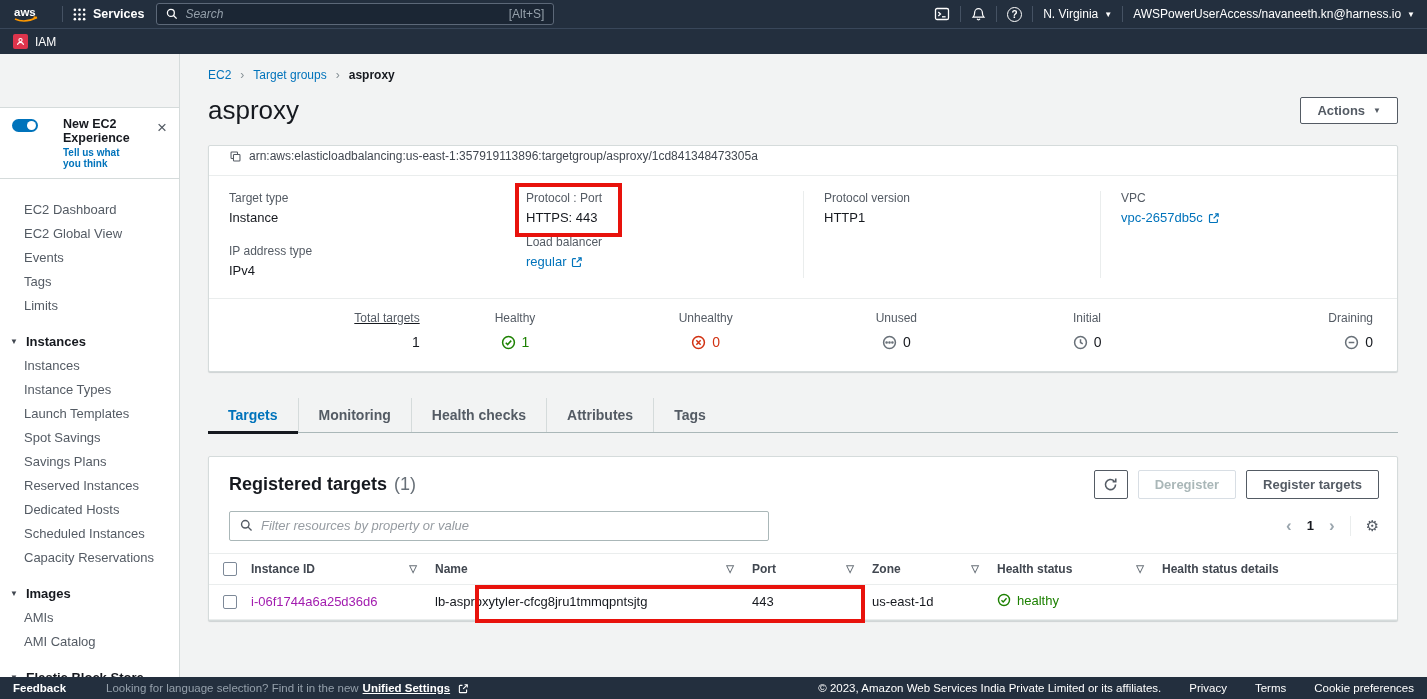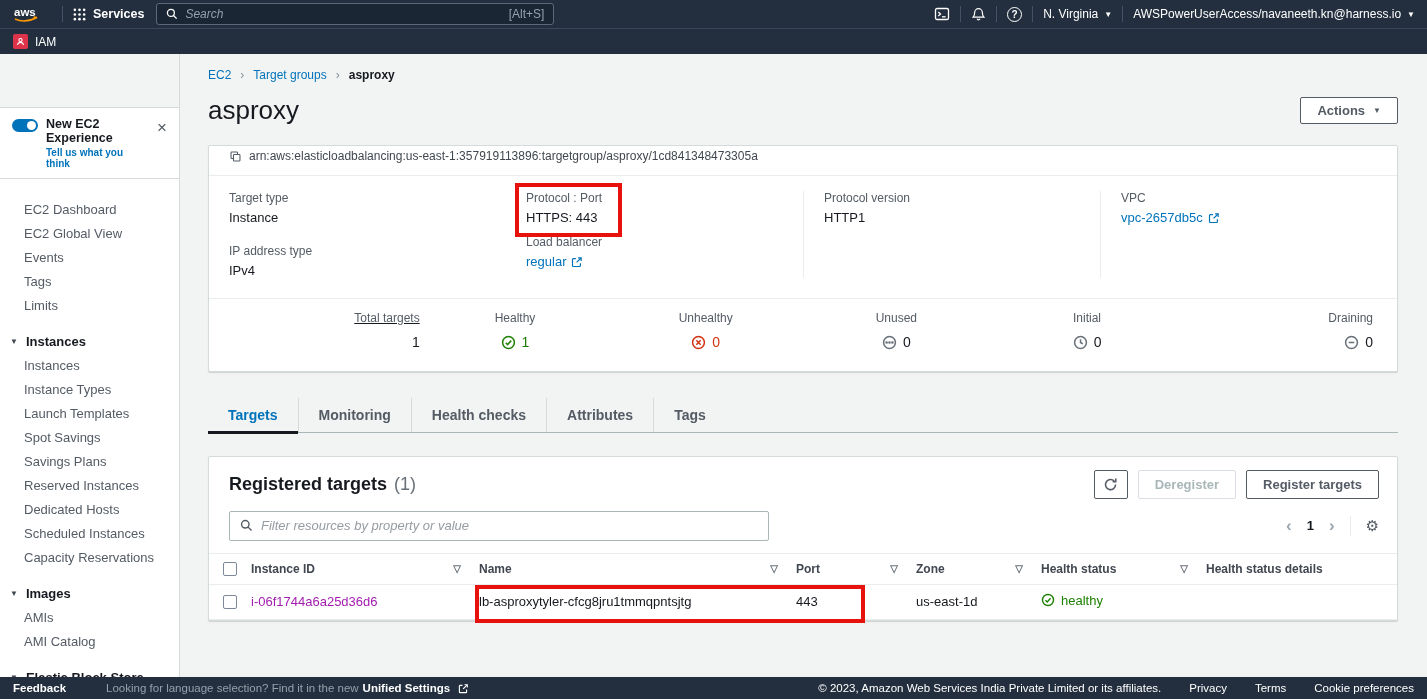--- a/index.html
+++ b/index.html
@@ -24,21 +24,21 @@
   
   .favbar { height:26px; background:#232f3e; border-top:1px solid #39475a; display:flex; align-items:center; padding:0 13px; gap:7px; color:#fff; font-size:12px; flex-shrink:0; }
   .iam-ic { width:15px; height:15px; background:#dd344c; border-radius:2px; display:flex; align-items:center; justify-content:center; }
 
   
   .shell { display:flex; flex:1; overflow:hidden; }
 
   
   .sidebar { width:180px; flex-shrink:0; background:#fff; border-right:1px solid #d5dbdb; display:flex; flex-direction:column; overflow:hidden; }
   .sb-gray { height:53px; background:#f2f3f3; flex-shrink:0; }
-  .sb-toggle { border-top:1px solid #d5dbdb; border-bottom:1px solid #d5dbdb; padding:9px 10px 9px 12px; display:flex; align-items:flex-start; gap:8px; flex-shrink:0; }
+  .sb-toggle { border-top:1px solid #d5dbdb; border-bottom:1px solid #d5dbdb; padding:9px 10px 9px 12px; display:flex; align-items:flex-start; gap:25px; flex-shrink:0; }
   .toggle-pill { width:26px; height:13px; background:#0073bb; border-radius:8px; position:relative; margin-top:2px; flex-shrink:0; cursor:pointer; }
   .toggle-pill::after { content:""; position:absolute; right:2px; top:2px; width:9px; height:9px; background:#fff; border-radius:50%; }
   .sb-toggle-txt { flex:1; }
   .sb-toggle-title { font-size:12.5px; font-weight:bold; color:#16191f; }
   .sb-toggle-sub { font-size:10px; color:#0073bb; font-weight:bold; margin-top:2px; cursor:pointer; }
   .sb-close { color:#545b64; font-size:17px; line-height:1; cursor:pointer; padding:2px 2px; }
   .sb-nav { padding:18px 0 10px; overflow:hidden; }
   .sb-link { display:block; padding:4.5px 24px; font-size:13px; color:#545b64; text-decoration:none; cursor:pointer; }
   .sb-section { margin-top:12px; }
   .sb-head { display:flex; align-items:center; gap:8px; padding:4.5px 10px; font-size:13px; font-weight:bold; color:#16191f; cursor:pointer; }
@@ -102,33 +102,33 @@
   .pg-num { font-size:13px; font-weight:bold; color:#16191f; }
   .pg-div { width:1px; height:20px; background:#eaeded; }
   .gear { font-size:15px; color:#545b64; cursor:pointer; }
 
   
   .tbl { border-top:1px solid #eaeded; }
   .trh, .trd { display:flex; align-items:center; }
   .trh { border-bottom:1px solid #eaeded; height:31px; }
   .trd { position:relative; height:35px; border-bottom:1px solid #eaeded; font-size:13px; }
   .c-check { width:42px; display:flex; justify-content:center; }
-  .c-id { width:228px; } .c-name { width:317px; } .c-port { width:120px; } .c-zone { width:125px; } .c-health { width:165px; } .c-det { flex:1; }
+  .c-id { width:184px; } .c-name { width:317px; } .c-port { width:120px; } .c-zone { width:125px; } .c-health { width:165px; } .c-det { flex:1; }
   .thc { display:flex; align-items:center; justify-content:space-between; padding-right:18px; font-size:12px; font-weight:bold; color:#414750; }
   .flt { font-size:10px; color:#687078; cursor:pointer; }
   .checkbox { width:14px; height:14px; border:1px solid #7d8998; border-radius:2px; background:#fff; cursor:pointer; }
   .id-link { color:#a21caf; text-decoration:none; cursor:pointer; }
   .health-val { display:inline-flex; align-items:center; gap:6px; color:#1d8102; }
   .row-highlight { position:absolute; left:266px; top:0px; width:390px; height:38px; border:4px solid #e8120c; pointer-events:none; z-index:2; }
 
   
   .footer { height:22px; background:#232f3e; display:flex; align-items:center; padding:0 13px; color:#fff; font-size:11.5px; flex-shrink:0; }
   .footer-feedback { font-weight:bold; cursor:pointer; }
   .footer-mid { color:#95a0ab; margin-left:40px; display:flex; align-items:center; gap:4px; }
-  .footer-strong { color:#fff; font-weight:bold; display:inline-flex; align-items:center; gap:8px; cursor:pointer; }
+  .footer-strong { color:#fff; font-weight:bold; display:inline-flex; align-items:center; gap:8px; cursor:pointer;text-decoration:underline; }
   .footer-right { margin-left:auto; display:flex; align-items:center; gap:28px; }
   .f-link { cursor:pointer; }
 </style>
 </head>
 <body>
 
 <div class="topbar">
   <span class="aws-logo">
     <svg width="30" height="20" viewBox="0 0 30 20">
       <text x="2" y="12" fill="#fff" font-size="11.5" font-weight="bold" font-family="Liberation Sans">aws</text>

